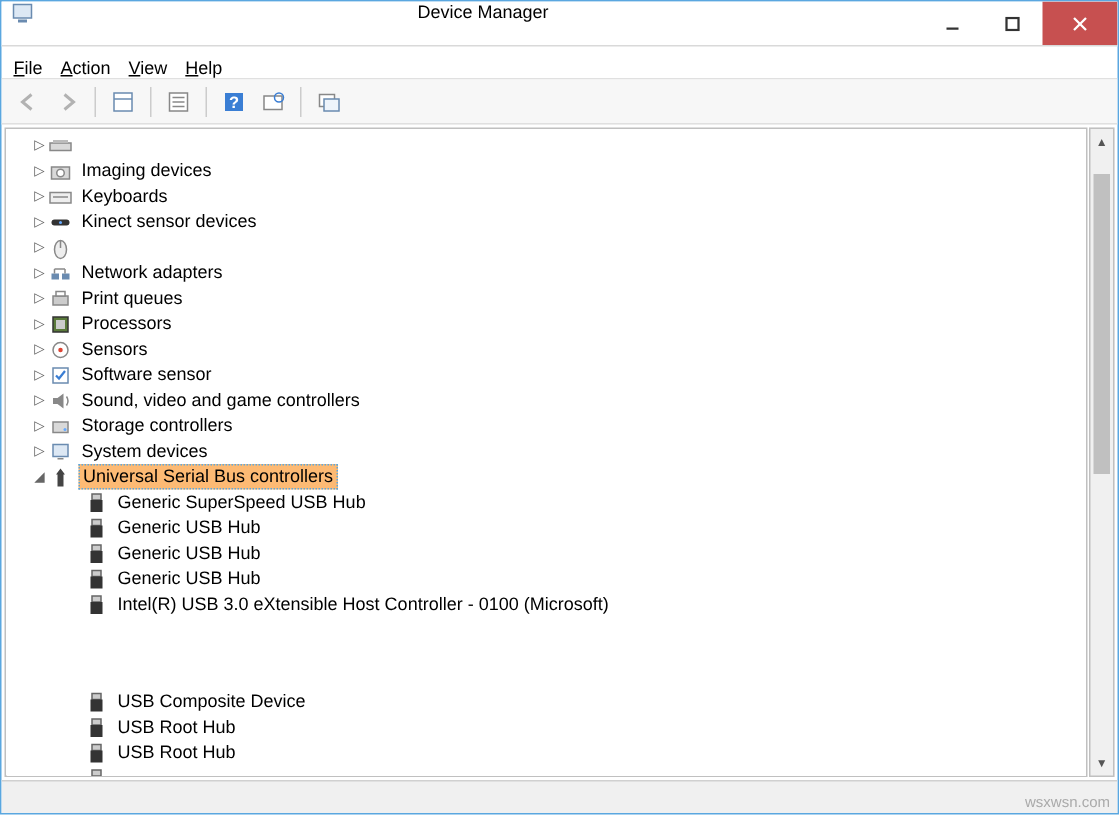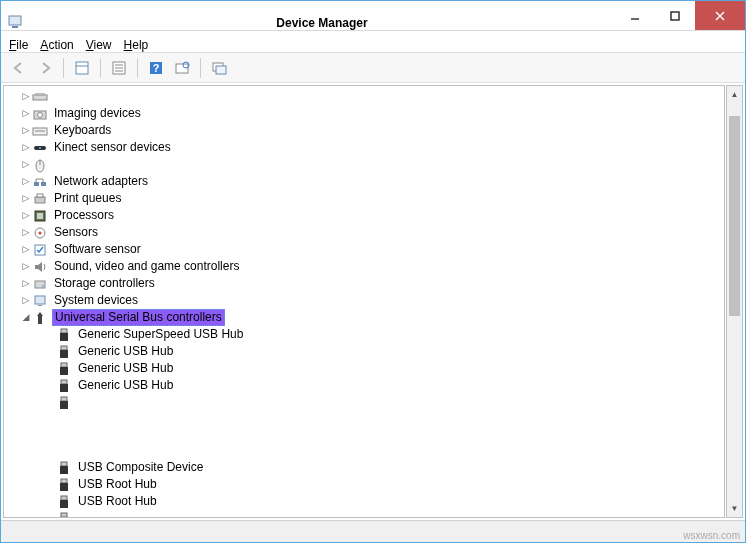--- a/index.html
+++ b/index.html
@@ -1,17 +1,17 @@
 <!DOCTYPE html>
 <html><head>
 <meta charset="utf-8">
 <style>
   * { box-sizing: border-box; margin: 0; padding: 0; }
   body { font-family: "Segoe UI", Tahoma, sans-serif; font-size: 12px; background: #fff; width: 746px; height: 543px; overflow: hidden; border: 1px solid #5aa7e0; }
-  .titlebar { height: 30px; background: #fff; display: flex; align-items: flex-end; border-bottom: 1px solid #d9d9d9; font-weight: bold; }
+  .titlebar { height: 30px; background: #fff; display: flex; align-items: flex-start; border-bottom: 1px solid #d9d9d9; }
   .titlebar .app-icon { width: 16px; height: 16px; margin: 0 6px; }
   .titlebar .title { flex: 1; text-align: center; font-size: 12px; color: #000; }
   .titlebar .win-controls { display: flex; height: 100%; }
   .titlebar .win-btn { width: 40px; display: flex; align-items: center; justify-content: center; cursor: pointer; }
   .titlebar .win-btn.close { background: #c75050; color: #fff; width: 50px; }
   .menubar { height: 22px; display: flex; align-items: flex-end; padding: 0 8px; gap: 12px; border-bottom: 1px solid #e0e0e0; }
   .menubar .menu-item { cursor: pointer; font-size: 12px; }
   .menubar .menu-item .ul { text-decoration: underline; }
   .toolbar { height: 30px; display: flex; align-items: center; padding: 0 6px; gap: 2px; border-bottom: 1px solid #e0e0e0; background: #f7f7f7; }
   .toolbar .tb-btn { width: 24px; height: 24px; display: flex; align-items: center; justify-content: center; border: 1px solid transparent; cursor: pointer; }
@@ -20,21 +20,21 @@
   .content { position: relative; height: calc(100% - 30px - 22px - 30px - 22px); }
   .tree-wrap { position: absolute; top: 2px; left: 2px; right: 20px; bottom: 2px; border: 1px solid #c0c0c0; overflow-y: auto; overflow-x: hidden; background: #fff; }
   .scrollbar-v { position: absolute; top: 2px; right: 2px; width: 17px; bottom: 2px; background: #f0f0f0; border: 1px solid #c0c0c0; }
   .scrollbar-v .sb-arrow { height: 17px; display:flex; align-items:center; justify-content:center; font-size:8px; color:#555; }
   .scrollbar-v .sb-thumb { position:absolute; top:30px; left:2px; right:2px; height:200px; background:#c0c0c0; }
   .tree { padding: 2px 0; }
   .row { display: flex; align-items: center; height: 17px; line-height: 17px; white-space: nowrap; cursor: pointer; }
   .toggle { width: 12px; text-align: center; font-size: 9px; color: #666; user-select:none; }
   .icon { width: 16px; height: 16px; margin-right: 4px; display:flex; align-items:center; justify-content:center; }
   .label { padding: 0 2px; }
-  .row.selected .label { background: #8b5cf6; border: 1px dotted #5aa7e0; line-height:15px; }
+  .row.selected .label { background: #fdba74; border: 1px dotted #5aa7e0; line-height:15px; }
   .statusbar { height: 22px; border-top: 1px solid #d0d0d0; background: #f0f0f0; }
   .watermark { position:absolute; bottom:2px; right:6px; font-size:10px; color:#aaa; }
 </style>
 </head>
 <body>
 
 <div class="titlebar">
   <span class="app-icon">
     <svg width="16" height="16" viewBox="0 0 16 16">
         <rect x="2" y="2" width="12" height="9" fill="#dde8f4" stroke="#6a8bb0"></rect>
@@ -297,20 +297,21 @@
           </span>
           <span class="label">Generic USB Hub</span>
         </div>
         <div class="row" style="padding-left: 52px;">
           <span class="icon">
             <svg width="16" height="16" viewBox="0 0 16 16">
               <rect x="5" y="2" width="6" height="4" fill="#ccc" stroke="#666"></rect>
               <rect x="4" y="6" width="8" height="8" fill="#333"></rect>
             </svg>
           </span>
+          <span class="label">Intel(R) USB 3.0 eXtensible Host Controller - 0100 (Microsoft)</span>
         </div>
         <div class="row" style="padding-left: 52px; margin-top: 48px;">
           <span class="icon">
             <svg width="16" height="16" viewBox="0 0 16 16">
               <rect x="5" y="2" width="6" height="4" fill="#ccc" stroke="#666"></rect>
               <rect x="4" y="6" width="8" height="8" fill="#333"></rect>
             </svg>
           </span>
           <span class="label">USB Composite Device</span>
         </div>

